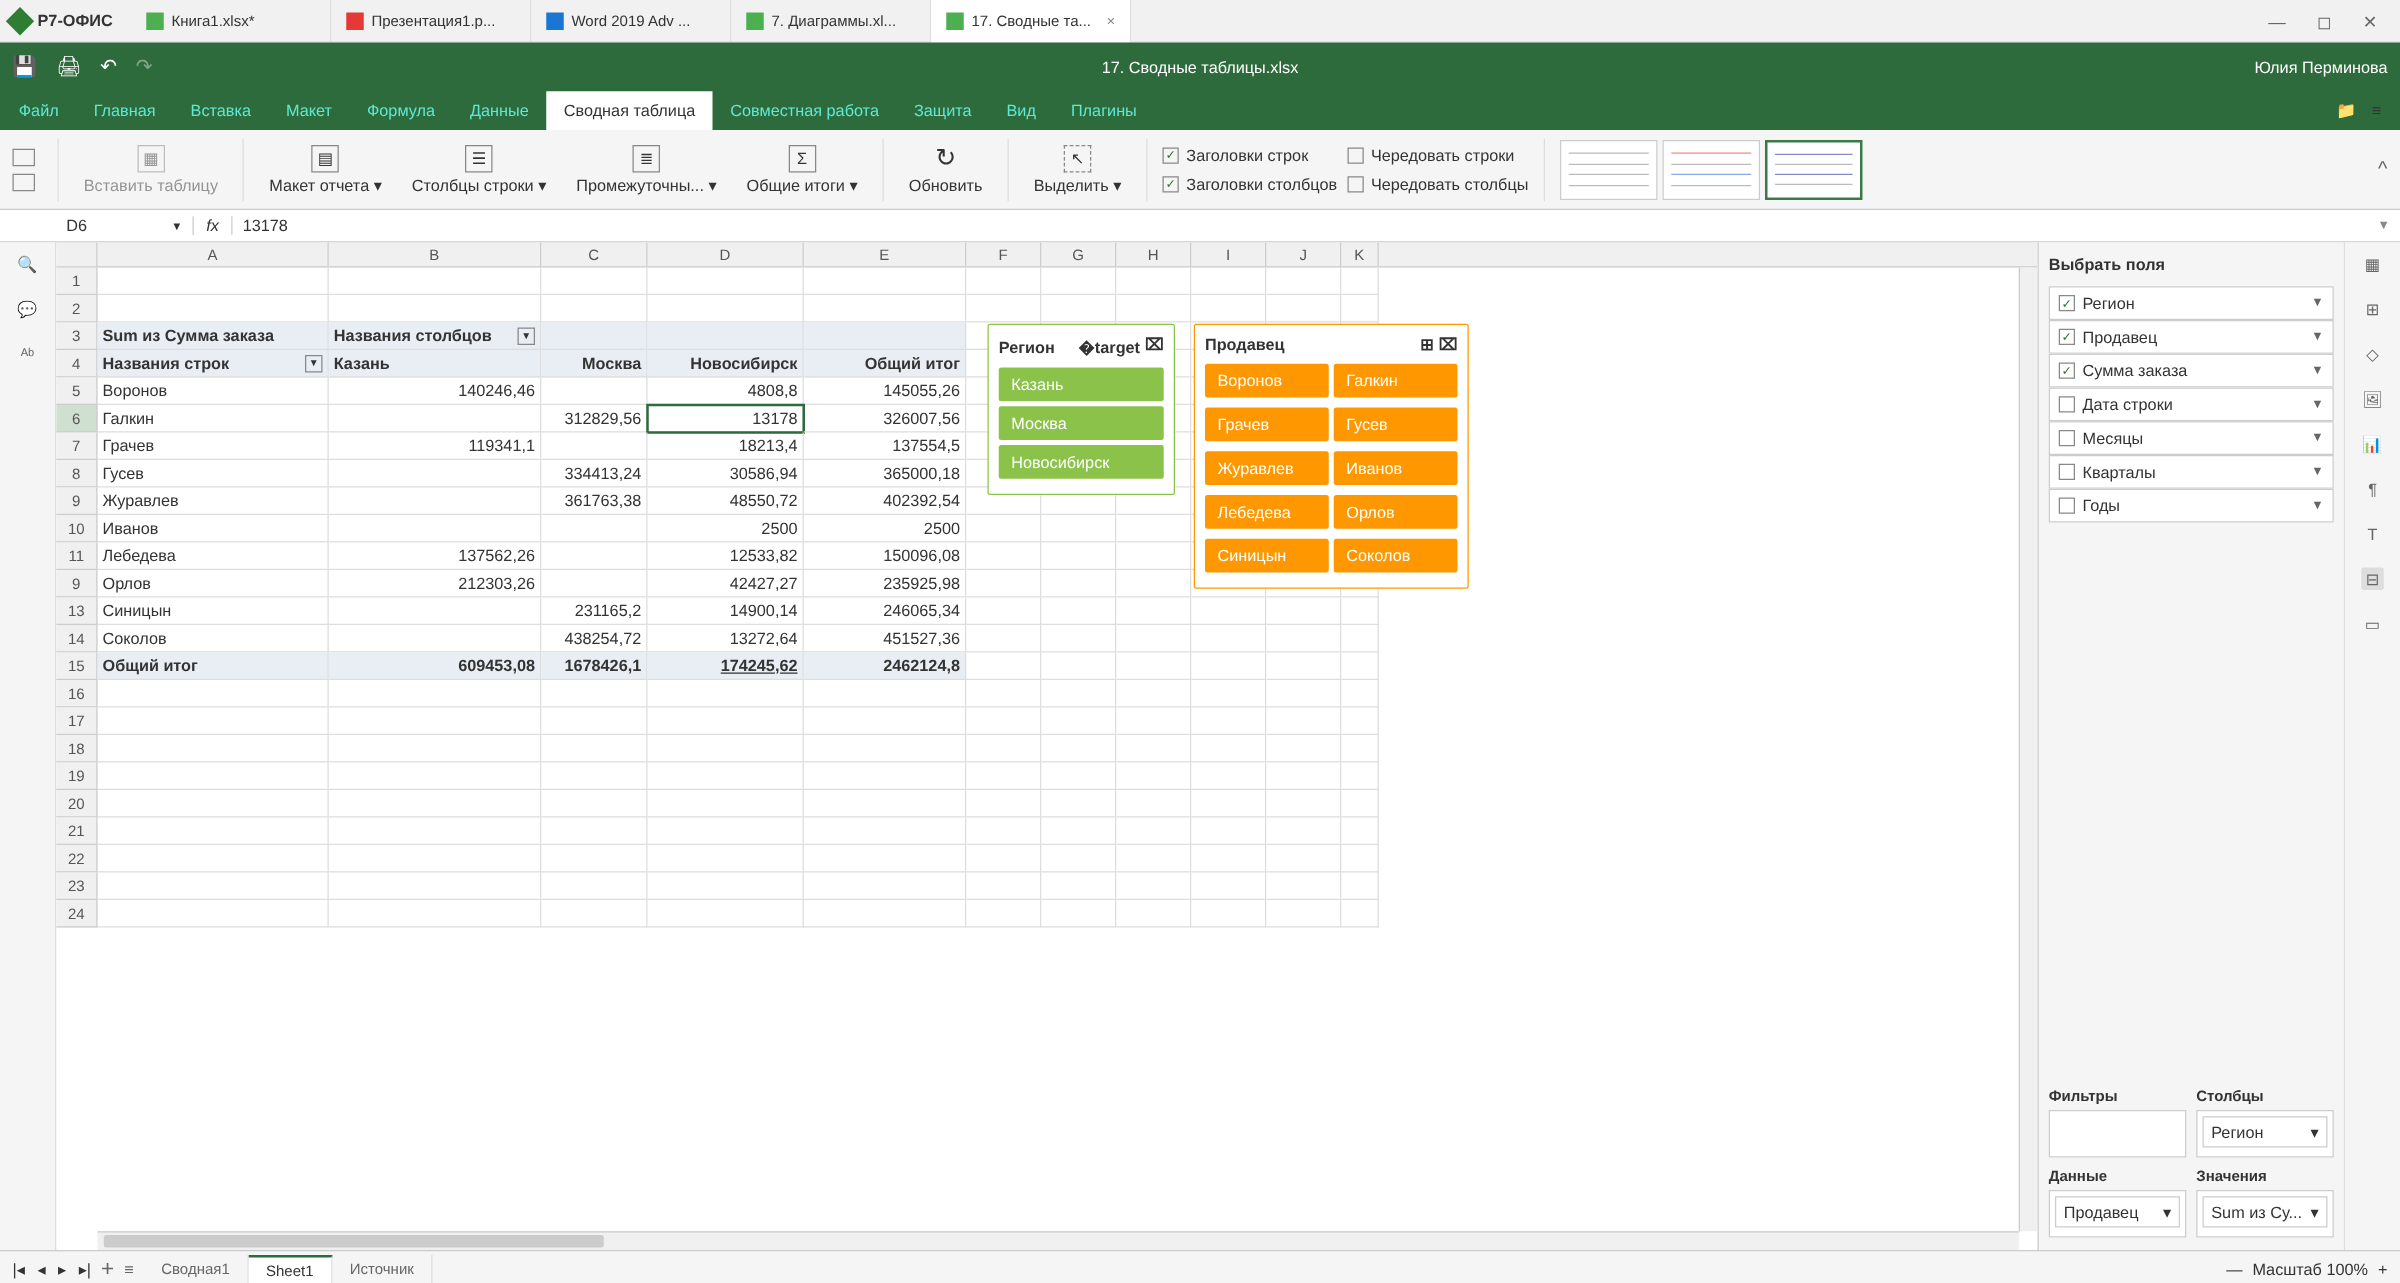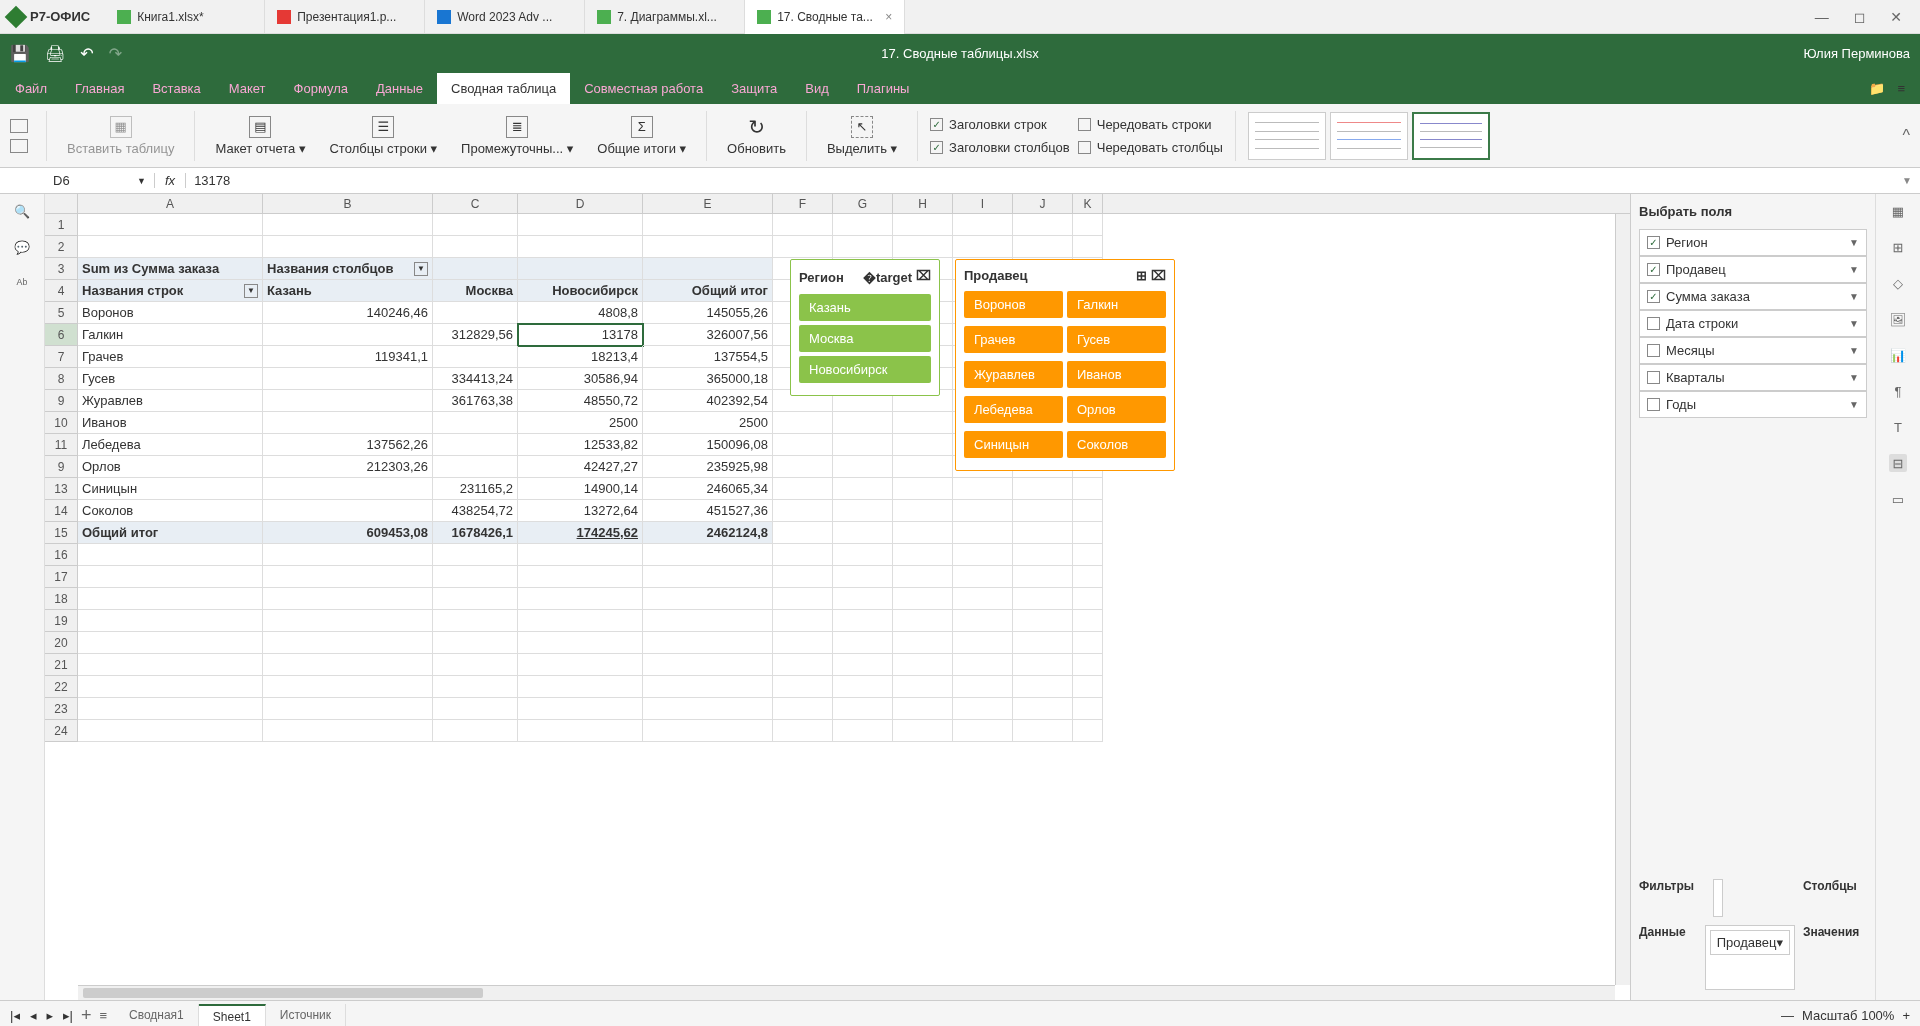--- a/index.html
+++ b/index.html
@@ -15,21 +15,21 @@
 .doc-icon.word{background:#1976d2}
 .doc-tab span{white-space:nowrap;overflow:hidden;text-overflow:ellipsis;font-size:12px}
 .close-x{margin-left:auto;color:#888;font-size:14px}
 .win-controls{margin-left:auto;display:flex;gap:25px;padding-right:10px}
 .win-btn{color:#666;font-size:14px}
 .green-bar{height:38px;background:#2e6b3c;display:flex;align-items:center;padding:0 10px;gap:15px}
 .green-bar .qbtn{color:#fff;font-size:16px}
 .doc-title{position:absolute;left:50%;transform:translateX(-50%);color:#fff;font-size:13px}
 .username{margin-left:auto;color:#fff;font-size:13px}
 .menu-bar{height:32px;background:#2e6b3c;display:flex;align-items:center;padding:0 15px;gap:28px}
-.menu-item{color:#f9a8d4;font-size:13px;cursor:pointer}
+.menu-item{color:#5eead4;font-size:13px;cursor:pointer}
 .menu-item.active{background:#fff;color:#333;padding:8px 14px;margin:0 -14px}
 .menu-right{margin-left:auto;display:flex;gap:12px;color:#e8f0e8}
 .ribbon{height:64px;background:#f5f5f5;border-bottom:1px solid #ccc;display:flex;align-items:center;padding:0 10px;gap:8px}
 .rib-btn{display:flex;flex-direction:column;align-items:center;justify-content:center;padding:4px 8px;gap:3px;font-size:11px;text-align:center;min-width:60px}
 .rib-icon{width:22px;height:22px;border:1px solid #888;display:flex;align-items:center;justify-content:center}
 .rib-sep{width:1px;height:50px;background:#ddd;margin:0 4px}
 .chk-col{display:flex;flex-direction:column;gap:8px;font-size:12px}
 .chk-row{display:flex;align-items:center;gap:6px}
 .chk{width:13px;height:13px;border:1px solid #888;display:flex;align-items:center;justify-content:center;font-size:10px}
 .chk.on::after{content:"✓";color:#2e6b3c}
@@ -64,21 +64,21 @@
 .slicer-hdr{display:flex;align-items:center;justify-content:space-between;margin-bottom:8px;font-weight:bold;font-size:14px}
 .slicer-icons{display:flex;gap:4px;color:#888}
 .slicer-btn{background:#8bc34a;color:#fff;padding:6px 10px;margin-bottom:4px;border-radius:2px;font-size:13px}
 .slicer.orange .slicer-btn{background:#ff9800}
 .slicer-grid{display:grid;grid-template-columns:1fr 1fr;gap:4px}
 .right-panel{width:245px;background:#f5f5f5;border-left:1px solid #ccc;padding:10px 8px;display:flex;flex-direction:column;gap:6px}
 .rp-title{font-weight:bold;font-size:13px;margin-bottom:4px}
 .field-item{background:#fff;border:1px solid #ccc;padding:5px 7px;display:flex;align-items:center;gap:6px;font-size:12px}
 .field-dd{margin-left:auto;font-size:10px;color:#666}
 .rp-sections{display:grid;grid-template-columns:1fr 1fr;gap:8px;margin-top:auto}
-.rp-sec{display:flex;flex-direction:row;gap:19px}
+.rp-sec{display:flex;flex-direction:column;gap:4px}
 .rp-sec-title{font-weight:bold;font-size:12px}
 .rp-box{background:#fff;border:1px solid #ccc;min-height:38px;padding:4px}
 .rp-tag{background:#fff;border:1px solid #ccc;padding:4px 6px;font-size:11px;display:flex;justify-content:space-between;align-items:center}
 .far-right{width:45px;background:#f5f5f5;border-left:1px solid #ddd;display:flex;flex-direction:column;align-items:center;padding-top:8px;gap:18px}
 .far-right .ltool.active{background:#ddd;padding:4px;border-radius:2px}
 .bottom-bar{height:30px;background:#f5f5f5;border-top:1px solid #ccc;display:flex;align-items:center;padding:0 10px;gap:8px}
 .nav-arrows{display:flex;gap:10px;color:#666;font-size:14px}
 .sheet-tab{padding:4px 14px;font-size:12px;color:#666;border-right:1px solid #ddd}
 .sheet-tab.active{background:#fff;border-top:2px solid #2e6b3c;color:#333}
 .zoom{margin-left:auto;display:flex;align-items:center;gap:8px;font-size:12px}
@@ -101,21 +101,21 @@
       <div class="doc-tab">
         <div class="doc-icon sheet"></div>
         <span>Книга1.xlsx*</span>
       </div>
       <div class="doc-tab">
         <div class="doc-icon pres"></div>
         <span>Презентация1.p...</span>
       </div>
       <div class="doc-tab">
         <div class="doc-icon word"></div>
-        <span>Word 2023 Adv ...</span>
+        <span>Word 2019 Adv ...</span>
       </div>
       <div class="doc-tab">
         <div class="doc-icon sheet"></div>
         <span>7. Диаграммы.xl...</span>
       </div>
       <div class="doc-tab active">
         <div class="doc-icon sheet"></div>
         <span>17. Сводные та...</span>
         <span class="close-x">×</span>
       </div>

